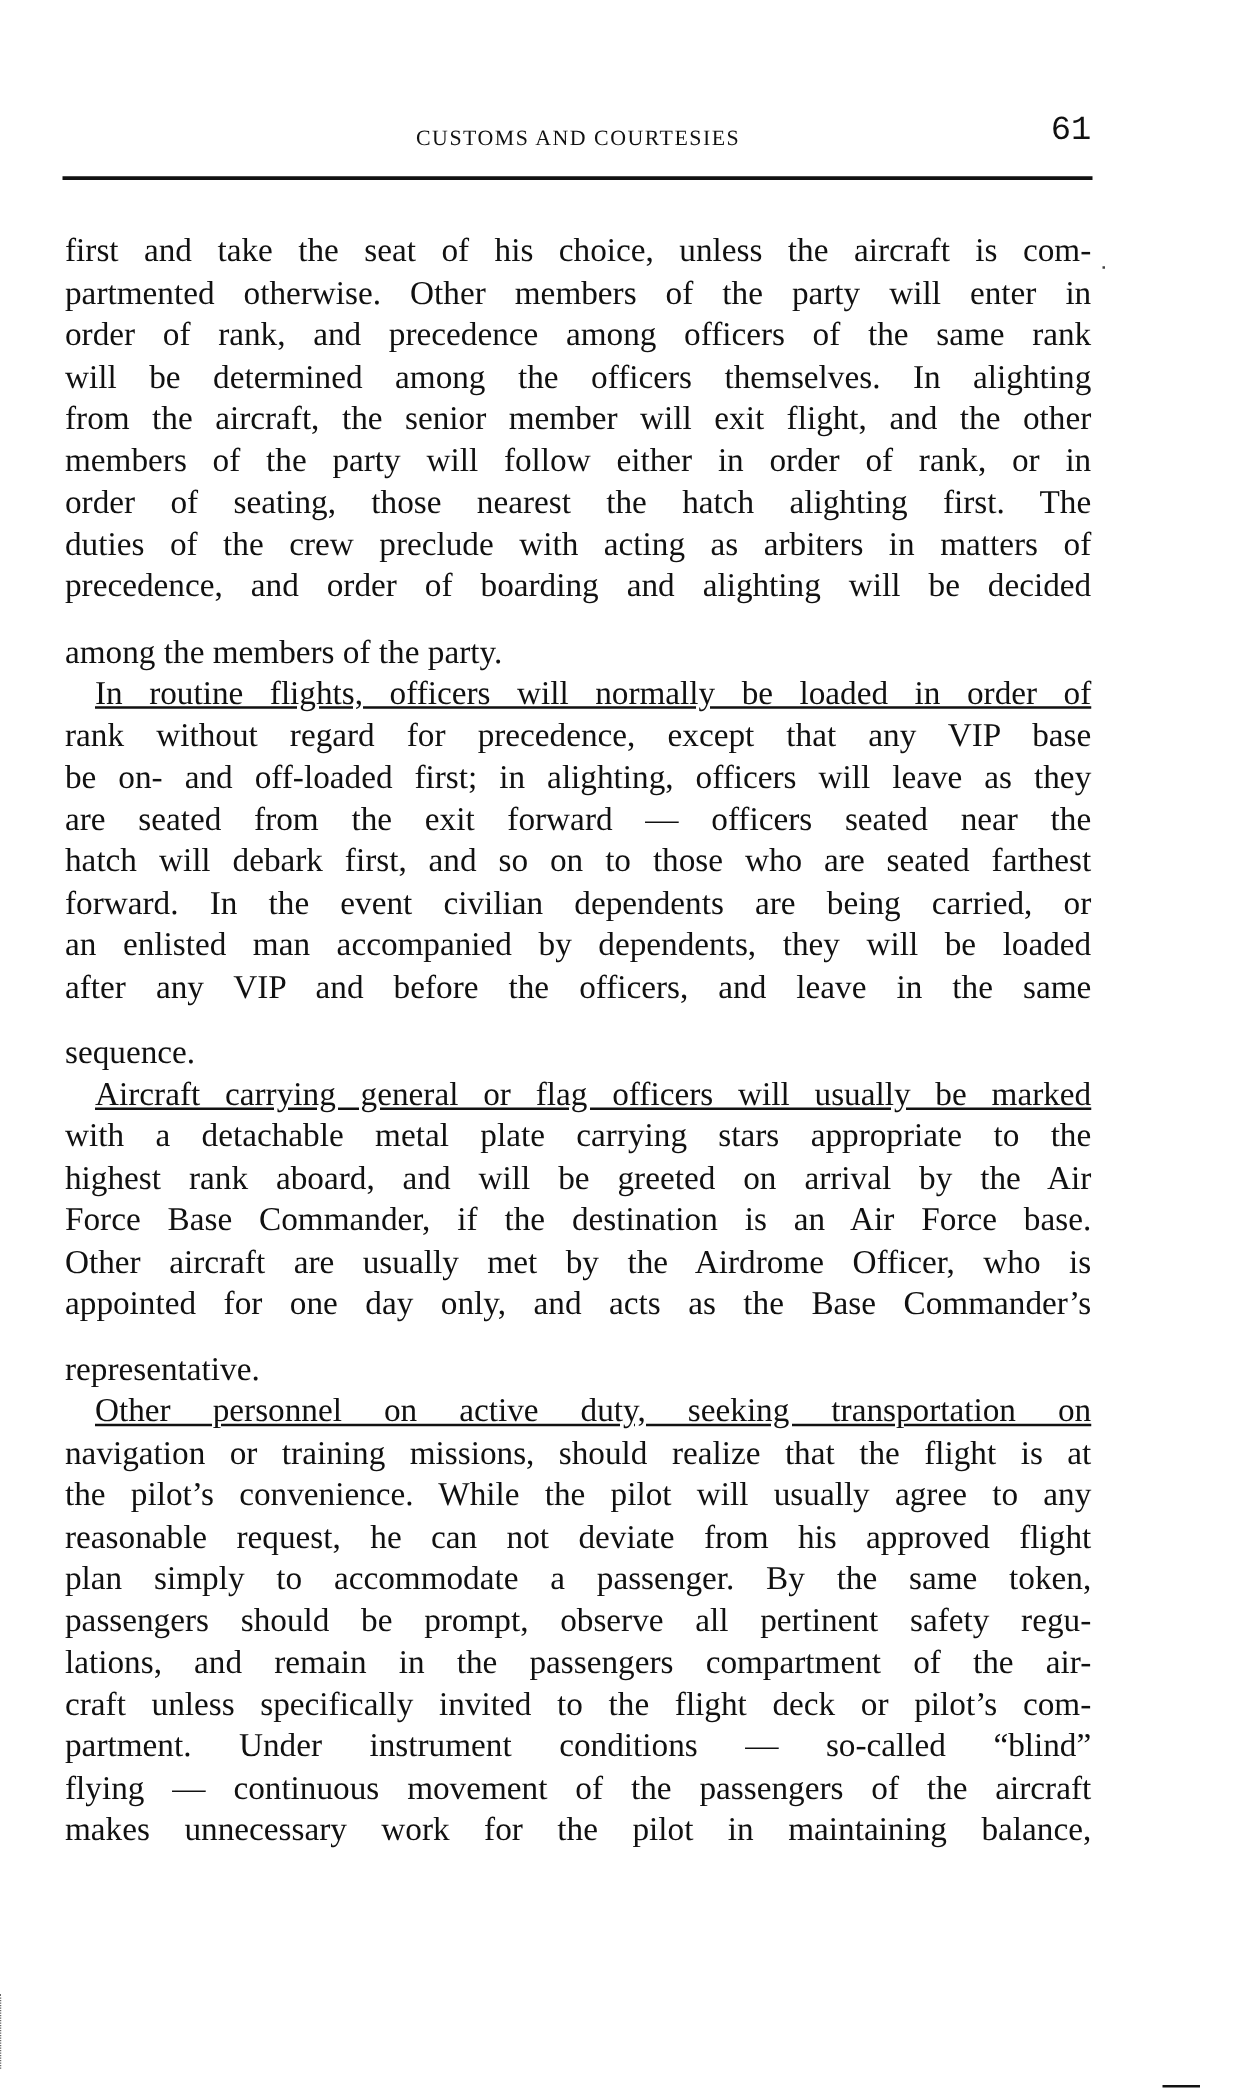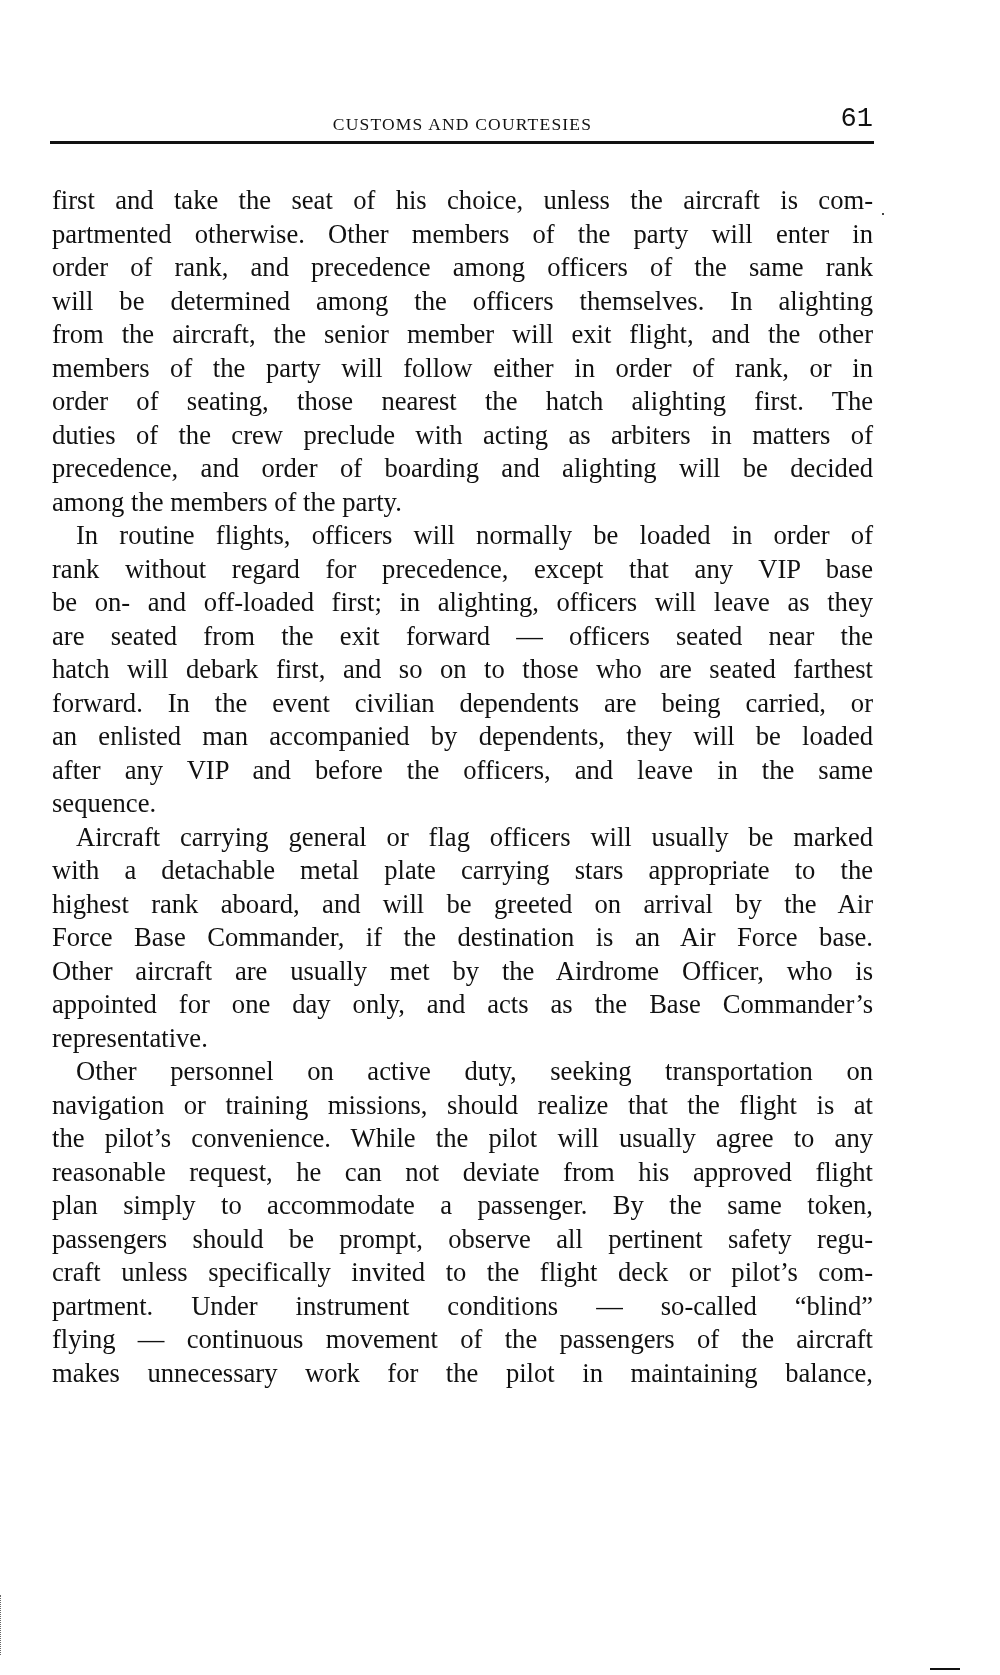--- a/index.html
+++ b/index.html
@@ -1,24 +1,24 @@
 <!DOCTYPE html>
 <html><head>
 <meta charset="utf-8">
 <style>
   html, body { margin:0; padding:0; background:#ffffff; }
   body { width:1000px; height:1675px; position:relative; overflow:hidden; font-family:"Liberation Serif","DejaVu Serif",serif; color:#111; }
-  .header { position:absolute; left:52px; top:106px; width:821px; height:36px; }
+  .header { position:absolute; left:52px; top:92px; width:821px; height:36px; }
   .running-head { position:absolute; left:0; right:0; top:8px; text-align:center; font-size:17.5px; letter-spacing:1.2px; }
   .page-num { position:absolute; right:0; top:-2px; font-size:27px;font-family:Liberation Mono, monospace; }
   .rule { position:absolute; left:50px; top:141px; width:824px; height:3px; background:#111; }
   .body { position:absolute; left:52px; top:184px; width:821px; }
   .line { height:33.5px; line-height:33.5px; font-size:26.6px; white-space:nowrap; text-align:justify; text-align-last:justify; }
-  .line.last { text-align-last:left; }
-  .line.indent { padding-left:24px; }
+  .line.last { text-align-last:left;margin-top:19px; }
+  .line.indent { padding-left:24px;text-decoration:underline; }
   .foot-mark { position:absolute; left:930px; top:1668px; width:30px; height:2px; background:#111; }
   .specks { position:absolute; left:0; top:1595px; width:4px; height:60px; border-left:1px dotted #666; }
   .dot { position:absolute; left:882px; top:213px; width:2px; height:2px; background:#444; }
 </style>
 </head>
 <body>
 
 <div class="header">
   <div class="running-head">CUSTOMS AND COURTESIES</div>
   <div class="page-num">61</div>
@@ -52,20 +52,21 @@
   <div class="line">Force Base Commander, if the destination is an Air Force base.</div>
   <div class="line">Other aircraft are usually met by the Airdrome Officer, who is</div>
   <div class="line">appointed for one day only, and acts as the Base Commander’s</div>
   <div class="line last">representative.</div>
   <div class="line indent">Other personnel on active duty, seeking transportation on</div>
   <div class="line">navigation or training missions, should realize that the flight is at</div>
   <div class="line">the pilot’s convenience. While the pilot will usually agree to any</div>
   <div class="line">reasonable request, he can not deviate from his approved flight</div>
   <div class="line">plan simply to accommodate a passenger. By the same token,</div>
   <div class="line">passengers should be prompt, observe all pertinent safety regu-</div>
+  <div class="line">lations, and remain in the passengers compartment of the air-</div>
   <div class="line">craft unless specifically invited to the flight deck or pilot’s com-</div>
   <div class="line">partment. Under instrument conditions — so-called “blind”</div>
   <div class="line">flying — continuous movement of the passengers of the aircraft</div>
   <div class="line">makes unnecessary work for the pilot in maintaining balance,</div>
 </div>
 
 <div class="specks"></div>
 <div class="foot-mark"></div>
 
 </body></html>

